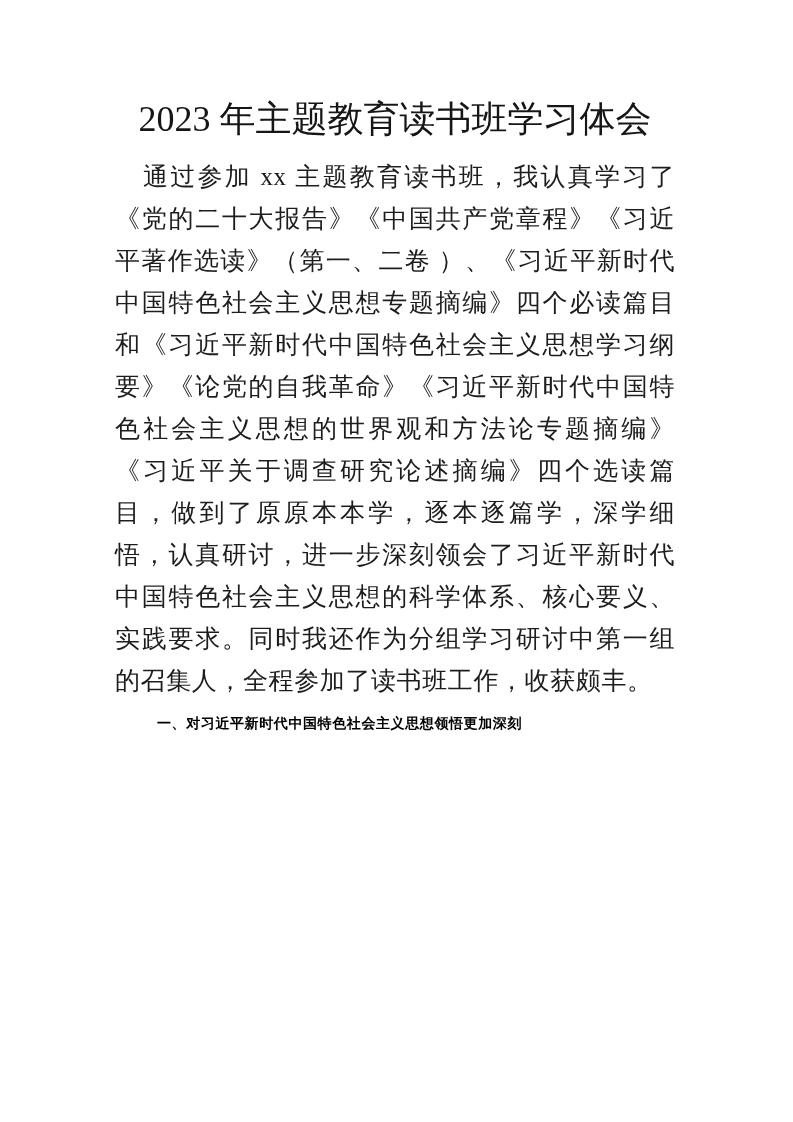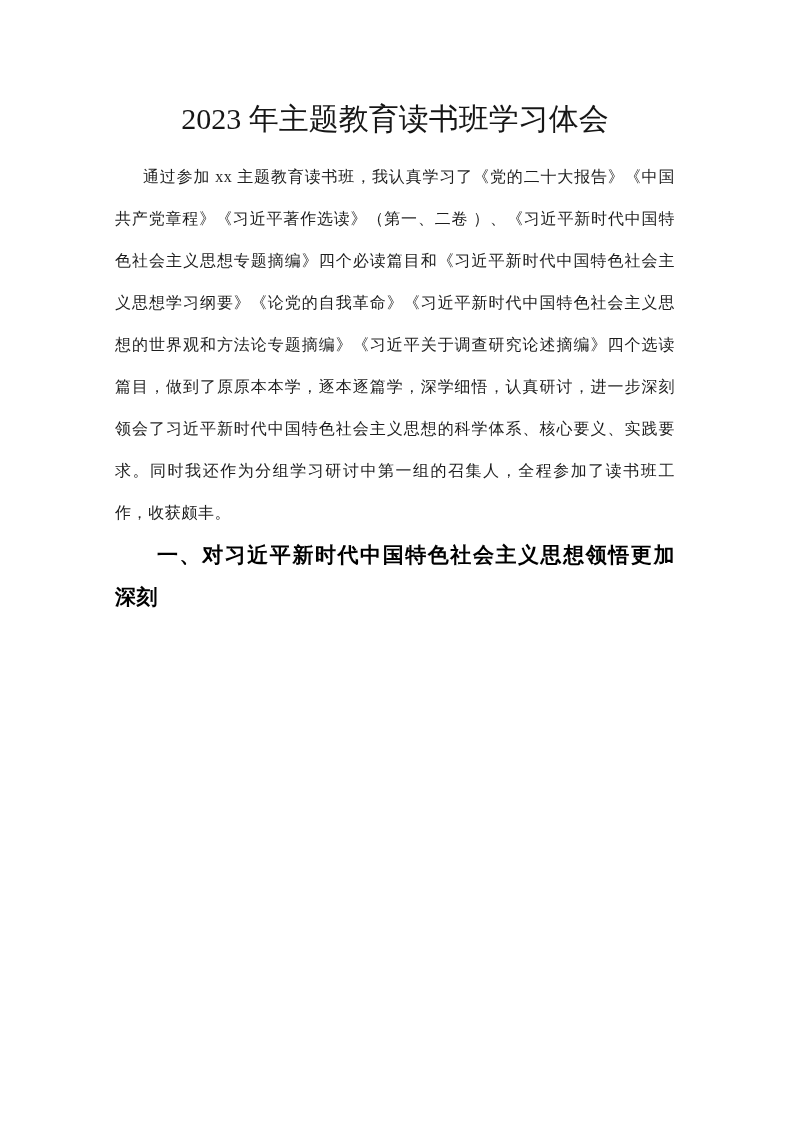--- a/index.html
+++ b/index.html
@@ -12,39 +12,39 @@
     width: 793px;
     height: 1122px;
     box-sizing: border-box;
     background: #ffffff;
     padding: 98px 118px 0 115px;
     overflow: hidden;
     font-family: "Liberation Serif", "DejaVu Serif", serif;
     color: #1d1d1d;
   }
   .doc-title {
-    font-size: 30px;
+    font-size: 36px;
     font-weight: 400;
     line-height: 42px;
     text-align: center;
     margin: 0 0 16px 0;
     white-space: nowrap;
     color: #161616;
   }
   .para {
-    font-size: 16px;
+    font-size: 25px;
     line-height: 42px;
     margin: 0;
     text-align: justify;
     text-indent: 28px;
     letter-spacing: 0.6px;
     color: #1d1d1d;
   }
   .heading {
-    font-size: 21px;
+    font-size: 14px;
     line-height: 42px;
     margin: 0;
     font-family: "Liberation Sans", "DejaVu Sans", sans-serif;
     font-weight: 700;
     text-indent: 42px;
     text-align: justify;
     letter-spacing: 0.6px;
     color: #000000;
   }
 </style>

